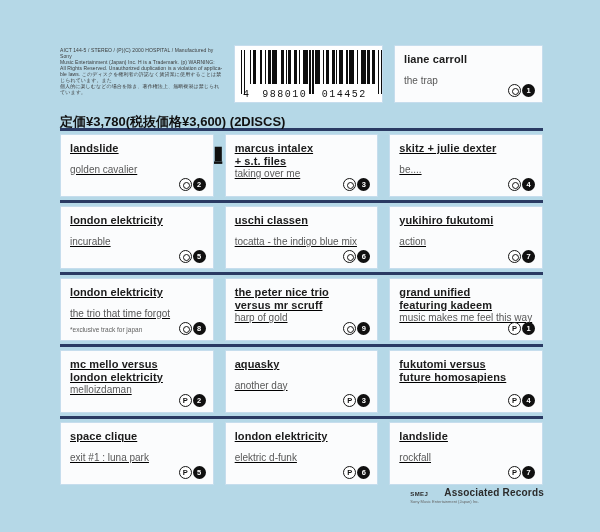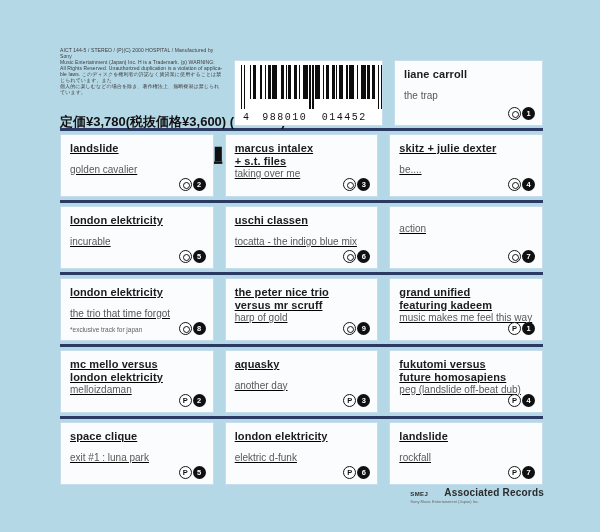--- a/index.html
+++ b/index.html
@@ -13,21 +13,21 @@
   *{margin:0;padding:0;box-sizing:border-box;}
   body{width:600px;height:532px;font-family:"Liberation Sans",sans-serif;}
   .page{position:relative;width:600px;height:532px;background:var(--bg);overflow:hidden;}
   .content{position:absolute;left:60px;top:42px;width:483px;}
   .row{display:grid;grid-template-columns:repeat(3,1fr);column-gap:11px;}
   .row-top{height:86px;}
   .track-row{height:69px;padding:3px 0;text-decoration:underline;}
   .sep{height:3px;background:var(--line);}
   .cell{position:relative;background:var(--cell-bg);border:1px solid var(--cell-border);border-radius:1px;padding:7px 9px;}
   .track-row .cell{height:63px;}
-  .row-top .cell,.row-top .barcode-box{margin-top:18px;height:66px;}
+  .row-top .cell,.row-top .barcode-box{margin-top:3px;height:58px;}
   .artist{font-size:11px;line-height:12.5px;font-weight:bold;color:var(--ink);letter-spacing:0.1px;}
   .title{font-size:10px;color:var(--title);margin-top:1px;}
   .title.gap{margin-top:9px;}
   .note{position:absolute;left:9px;bottom:7px;font-size:6.5px;color:#5f5f5f;}
   .badge{position:absolute;right:7px;bottom:5px;display:flex;align-items:center;gap:1px;}
   .icon-ring{width:13px;height:13px;border:1.6px solid #151515;border-radius:50%;position:relative;background:#fff;}
   .icon-ring::after{content:"";position:absolute;left:50%;top:50%;width:5px;height:5px;margin:-2.5px 0 0 -2.5px;border:1.4px solid #151515;border-radius:50%;}
   .icon-p{width:13px;height:13px;border:1.4px solid #151515;border-radius:50%;display:flex;align-items:center;justify-content:center;font-size:7.5px;font-weight:bold;color:#111;background:#fff;padding-top:0.5px;}
   .num{width:13px;height:13px;border-radius:50%;background:#101010;color:#fff;display:flex;align-items:center;justify-content:center;font-size:7.5px;font-weight:bold;padding-top:0.5px;}
   
@@ -227,20 +227,23 @@
             <div class="artist">
               <div>uschi classen</div>
             </div>
             <div class="title gap">tocatta - the indigo blue mix</div>
             <div class="badge">
               <span class="icon-ring"></span>
               <span class="num">6</span>
             </div>
           </div>
           <div class="cell">
+            <div class="artist">
+              <div>yukihiro fukutomi</div>
+            </div>
             <div class="title gap">action</div>
             <div class="badge">
               <span class="icon-ring"></span>
               <span class="num">7</span>
             </div>
           </div>
         </div>
         <div class="sep"></div>
         <div class="row track-row">
           <div class="cell">
@@ -298,21 +301,20 @@
             <div class="badge">
               <span class="icon-p">P</span>
               <span class="num">3</span>
             </div>
           </div>
           <div class="cell">
             <div class="artist">
               <div>fukutomi versus</div>
               <div>future homosapiens</div>
             </div>
-            <div class="title">peg (landslide off-beat dub)</div>
             <div class="badge">
               <span class="icon-p">P</span>
               <span class="num">4</span>
             </div>
           </div>
         </div>
         <div class="sep"></div>
         <div class="row track-row">
           <div class="cell">
             <div class="artist">

